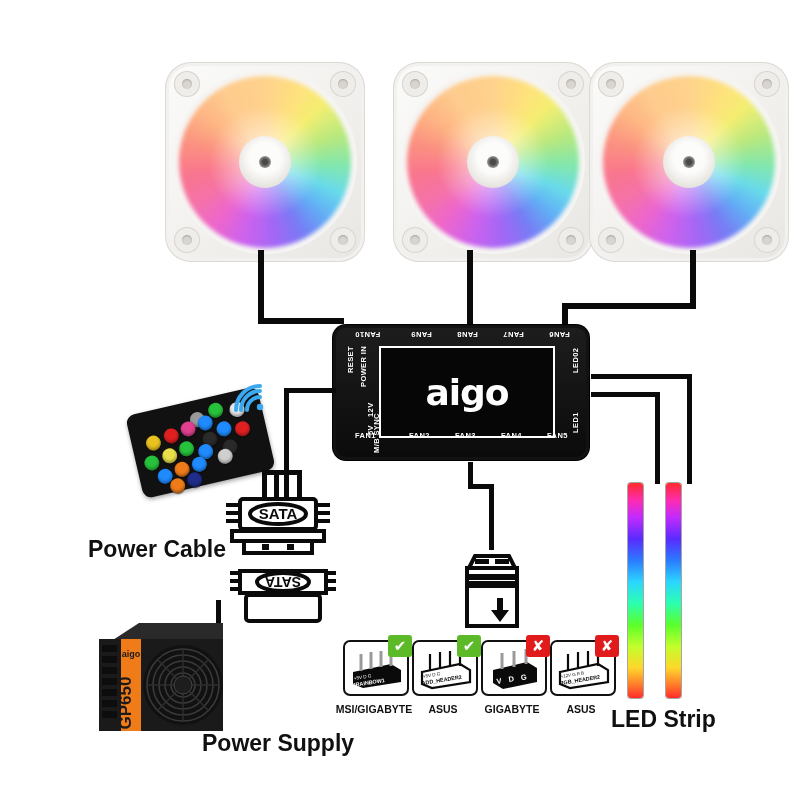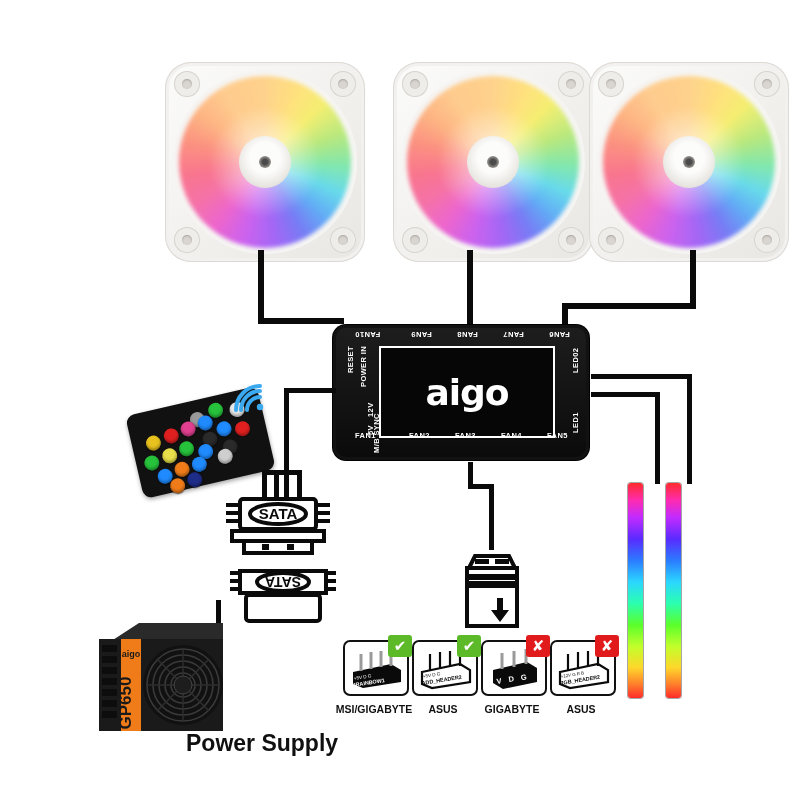--- a/index.html
+++ b/index.html
@@ -377,15 +377,17 @@
       <text x="8" y="43" font-family="Liberation Sans, sans-serif" font-size="5.4" font-weight="700" fill="#0a0a0a" transform="rotate(-9 8 43)">RGB_HEADER2</text>
     </svg>
     <div class="badge no">✘</div>
   </div>
 
   <div class="smalllabel" style="left:331px;top:703px;width:86px;">MSI/GIGABYTE</div>
   <div class="smalllabel" style="left:405px;top:703px;width:76px;">ASUS</div>
   <div class="smalllabel" style="left:470px;top:703px;width:84px;">GIGABYTE</div>
   <div class="smalllabel" style="left:543px;top:703px;width:76px;">ASUS</div>
 
-  <div class="biglabel" style="left:186px;top:730px;">Power Supply</div>
+  <div class="biglabel" style="left:88px;top:536px;">Power Cable</div>
+  <div class="biglabel" style="left:202px;top:730px;">Power Supply</div>
+  <div class="biglabel" style="left:611px;top:706px;">LED Strip</div>
 
 </div>
 
 </body></html>

